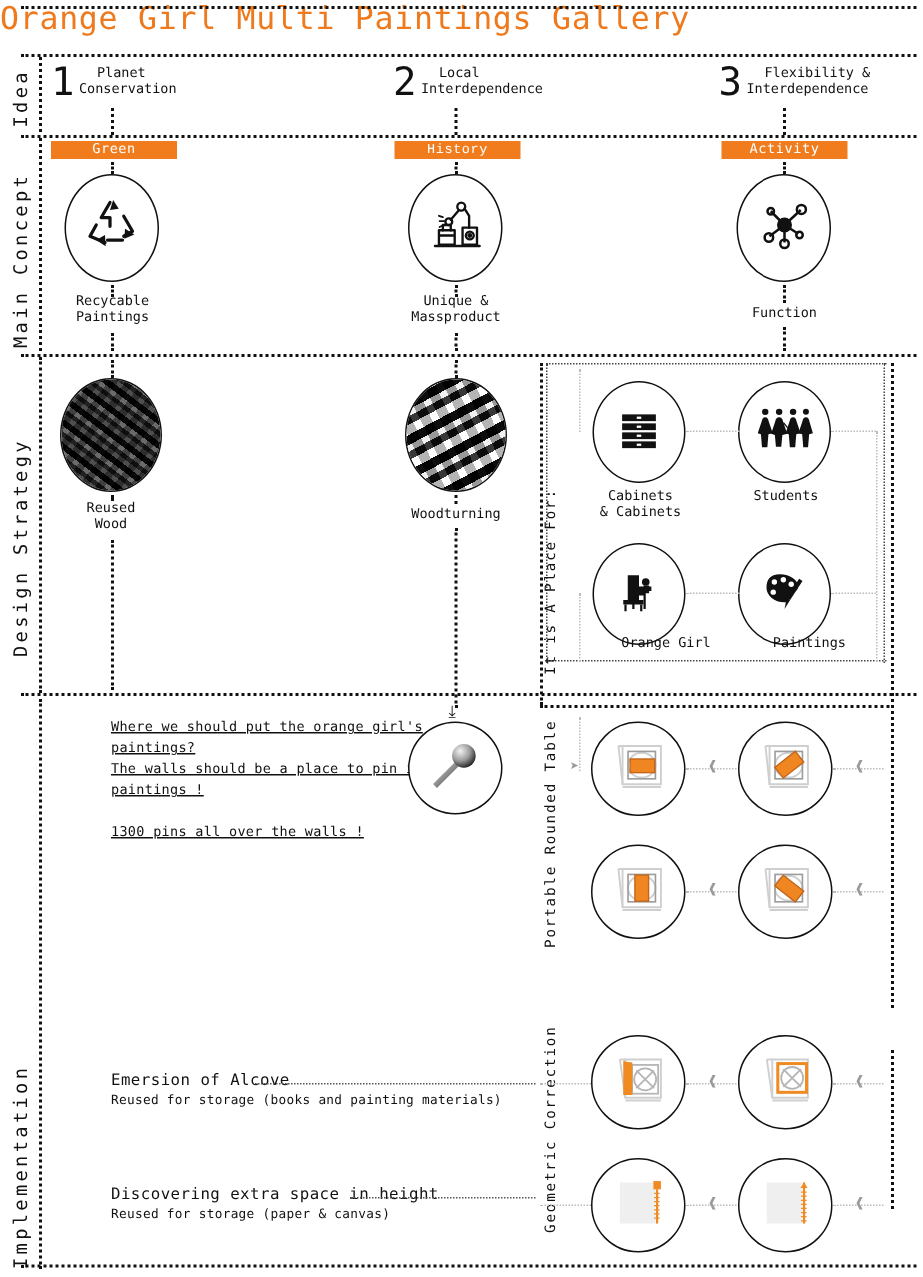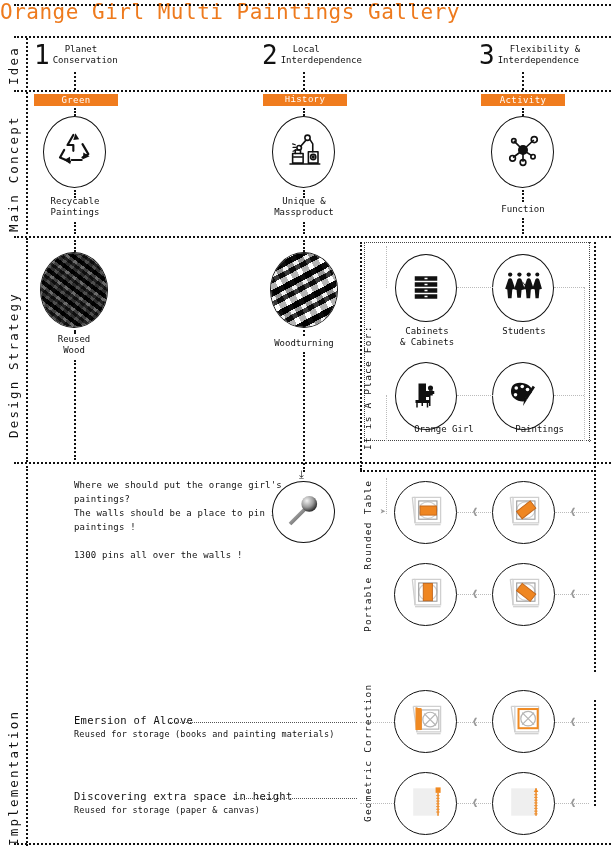--- a/index.html
+++ b/index.html
@@ -336,21 +336,21 @@
 <div class="vdot-gray" style="left:386px;top:395px;height:46px;"></div>
 <div class="vdot-gray" style="left:584px;top:287px;height:154px;"></div>
 <div class="vdot-gray" style="left:386px;top:246px;height:42px;"></div>
 
 <div class="hdot" style="left:14px;top:462px;width:597px;"></div>
 
 <div class="vdot" style="left:360px;top:242px;height:228px;"></div>
 <div class="vdot" style="left:594px;top:242px;height:430px;"></div>
 <div class="hdot" style="left:360px;top:470px;width:236px;"></div>
 
-<div class="para" style="left:74px;top:478px;width:260px;">
+<div class="para" style="left:74px;top:478px;width:260px;text-decoration:underline;">
   <div>Where we should put the orange girl's</div>
   <div>paintings?</div>
   <div>The walls should be a place to pin in the</div>
   <div>paintings !</div>
   <div style="height:14px;"></div>
   <div>1300 pins all over the walls !</div>
 </div>
 
 <div class="arrowD" style="left:299px;top:469px;">⤓</div>
 <div class="circ" style="left:272px;top:481px;width:63px;height:62px;">

